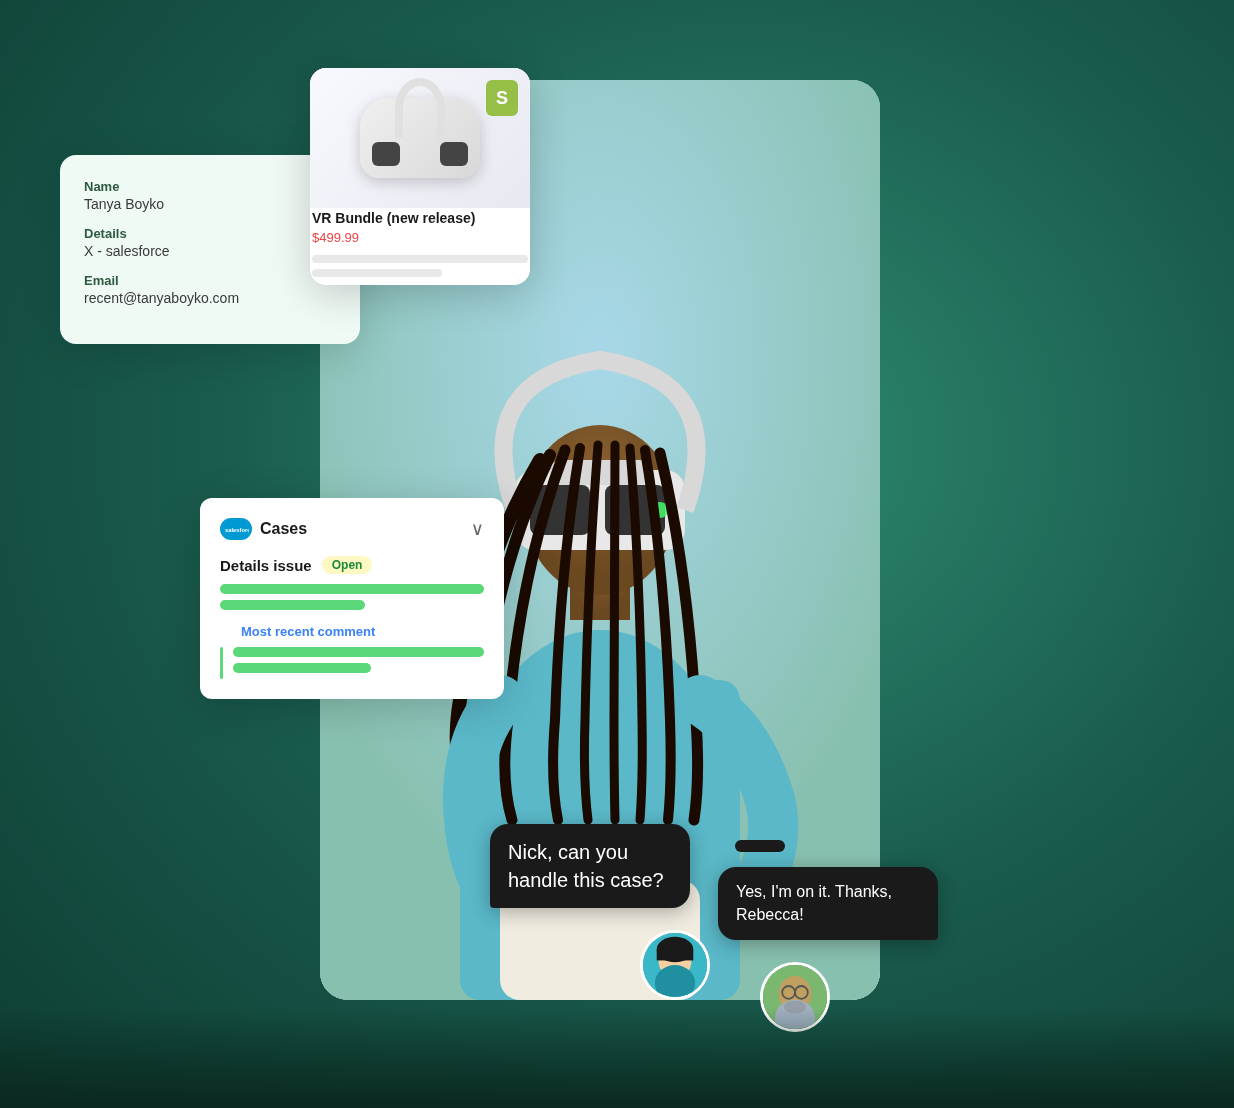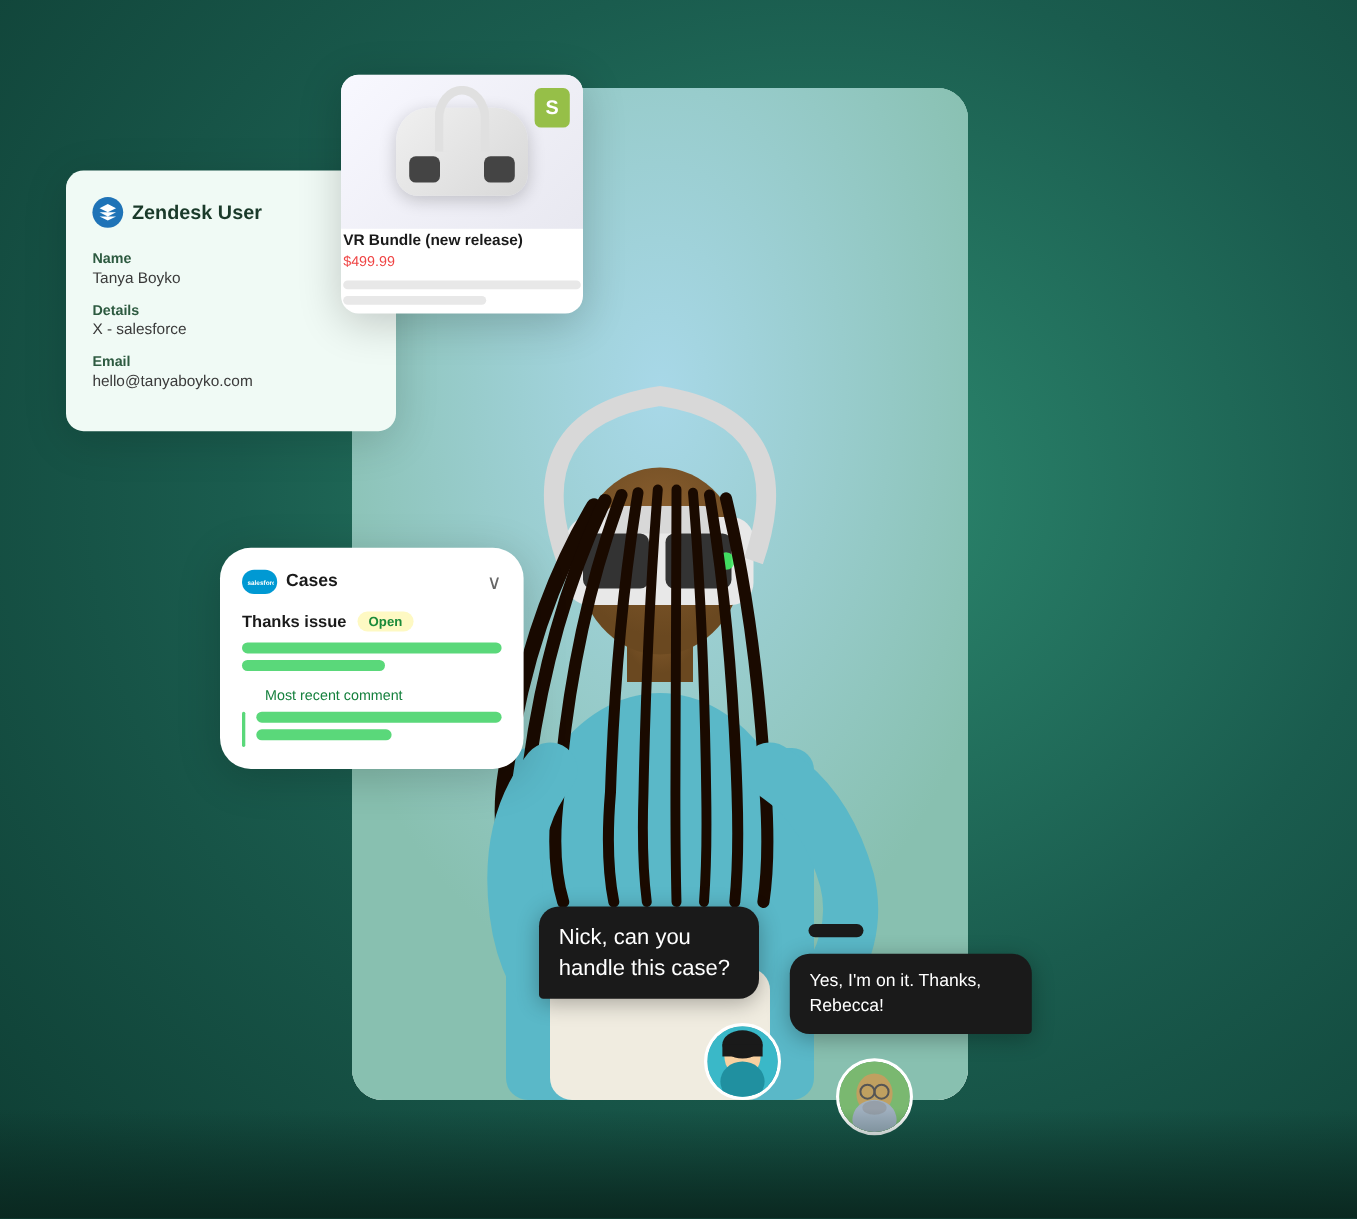--- a/index.html
+++ b/index.html
@@ -201,23 +201,23 @@
 
     .shopify-bar.short {
       width: 60%;
     }
 
     
     .cases-card {
       position: absolute;
       top: 498px;
       left: 200px;
-      width: 276px;
+      width: 304px;
       background: white;
-      border-radius: 28px;
+      border-radius: 12px;
       padding: 20px;
       box-shadow: 0 8px 40px rgba(0,0,0,0.18);
     }
 
     .cases-header {
       display: flex;
       align-items: center;
       justify-content: space-between;
       margin-bottom: 16px;
     }
@@ -279,22 +279,22 @@
       background: #5ad87a;
       border-radius: 5px;
       margin-bottom: 6px;
     }
 
     .green-bar.full { width: 100%; }
     .green-bar.half { width: 55%; }
 
     .most-recent-label {
       font-size: 13px;
-      font-weight: 400;
-      color: #15803d;
+      font-weight: 700;
+      color: #3b82f6;
       margin: 14px 0 8px;
       padding-left: 21px;
     }
 
     .comment-block {
       display: flex;
       gap: 10px;
     }
 
     .comment-line {
@@ -453,37 +453,29 @@
       <path d="M 180 620 Q 140 670 150 750 Q 155 790 175 820" fill="none" stroke="#5ab8c8" stroke-width="50" stroke-linecap="round"></path>
 
       <rect x="415" y="760" width="50" height="12" fill="#1a1a1a" rx="6"></rect>
 
       <rect x="180" y="800" width="200" height="120" fill="#f0ece0" rx="20"></rect>
     </svg>
   </div>
 </div>
 
 <div class="zendesk-card">
-  <div class="zendesk-card-header">
-    <div class="zendesk-logo">
-      <svg width="18" height="18" viewBox="0 0 24 24" fill="white">
-        <path d="M12 2L2 7l10 5 10-5-10-5zM2 17l10 5 10-5M2 12l10 5 10-5"></path>
-      </svg>
-    </div>
-    <span class="zendesk-title">Zendesk User</span>
-  </div>
 
   <div class="zendesk-field-label">Name</div>
   <div class="zendesk-field-value">Tanya Boyko</div>
 
   <div class="zendesk-field-label">Details</div>
   <div class="zendesk-field-value">X - salesforce</div>
 
   <div class="zendesk-field-label">Email</div>
-  <div class="zendesk-field-value">hello@tanyaboyko.com</div>
+  <div class="zendesk-field-value">recent@tanyaboyko.com</div>
 </div>
 
 <div class="shopify-card">
   <div class="shopify-product-img">
 
     <div class="mini-vr">
       <div class="mini-vr-band"></div>
       <div class="mini-vr-lens left"></div>
       <div class="mini-vr-lens right"></div>
     </div>
@@ -507,21 +499,21 @@
           <ellipse cx="20" cy="13" rx="18" ry="12" fill="#0099d3"></ellipse>
           <text x="3" y="18" font-size="9" font-weight="bold" fill="white">salesforce</text>
         </svg>
       </div>
       <span class="cases-title">Cases</span>
     </div>
     <span class="chevron-down">∨</span>
   </div>
 
   <div class="quality-issue-row">
-    <span class="quality-issue-label">Thanks issue</span>
+    <span class="quality-issue-label">Details issue</span>
     <span class="open-badge">Open</span>
   </div>
 
   <div class="green-bar full"></div>
   <div class="green-bar half"></div>
 
   <div class="most-recent-label">Most recent comment</div>
 
   <div class="comment-block">
     <div class="comment-line"></div>

